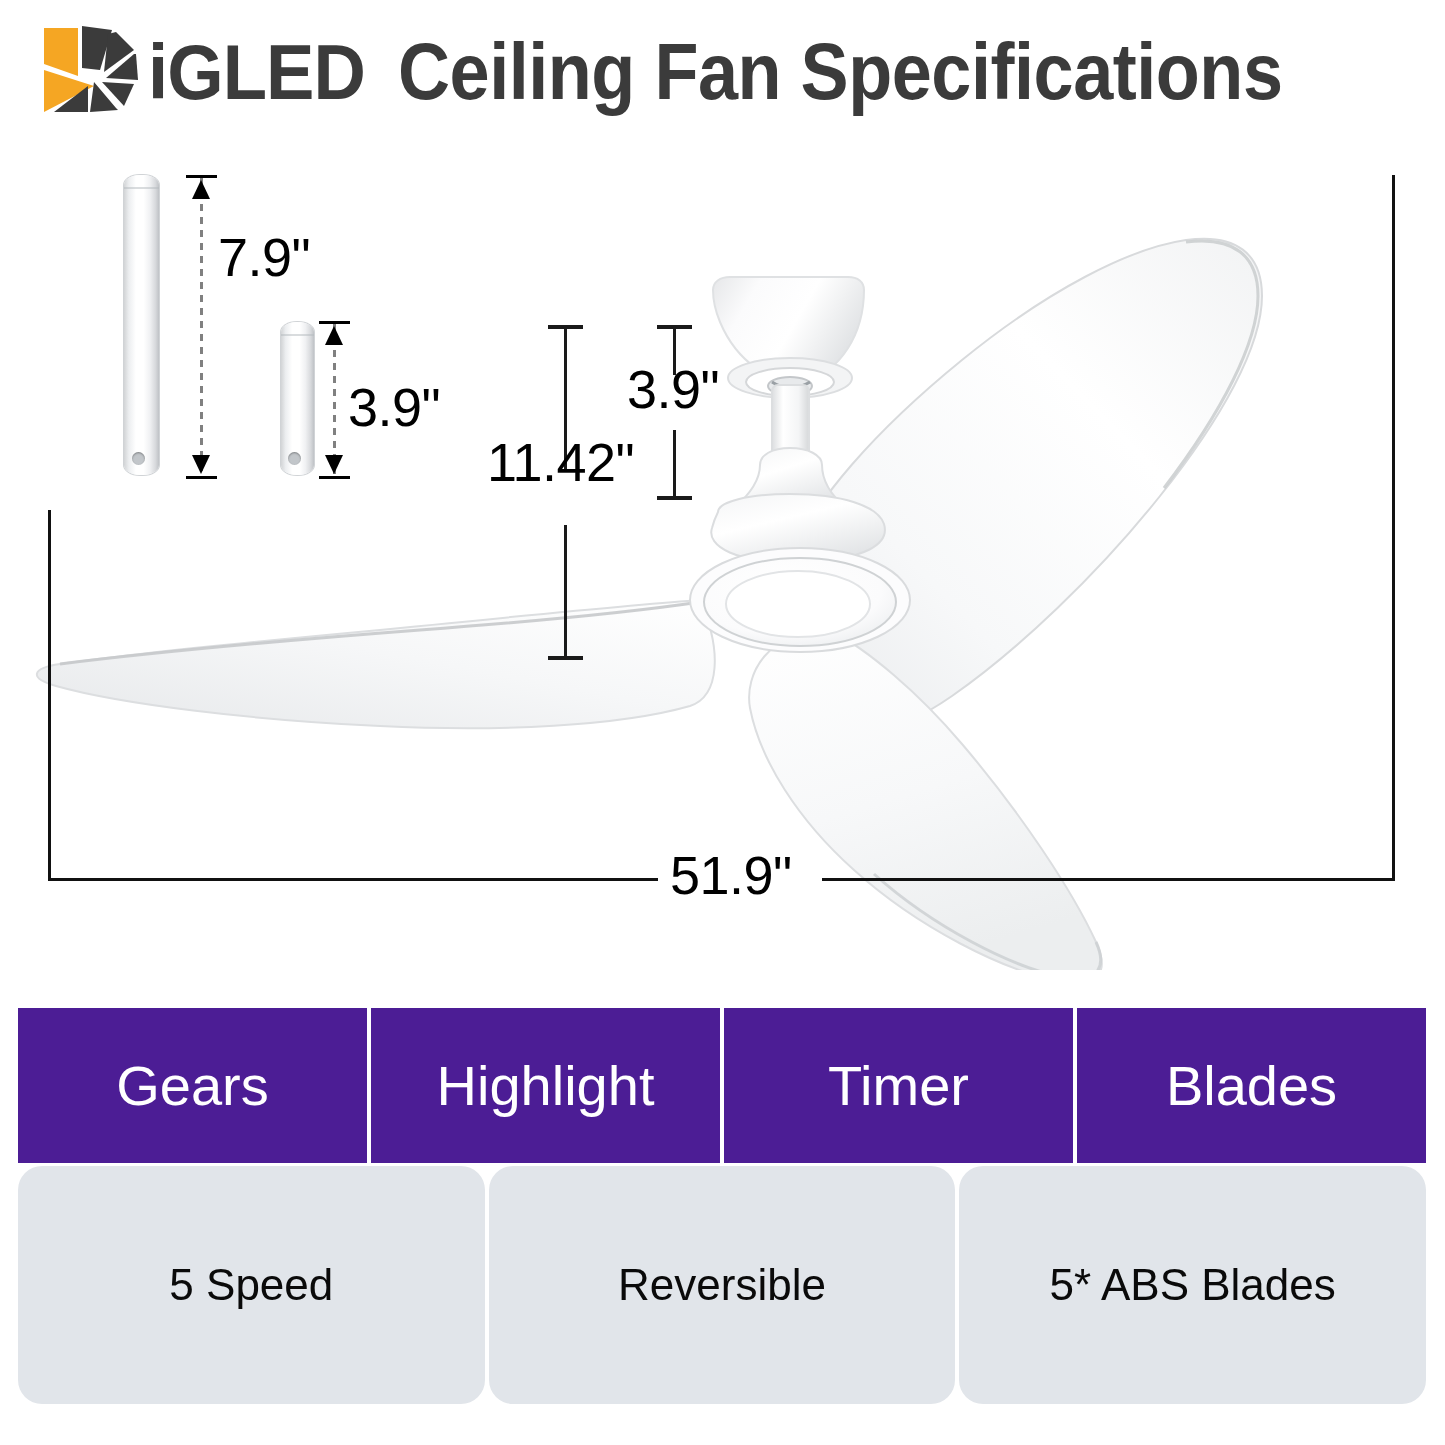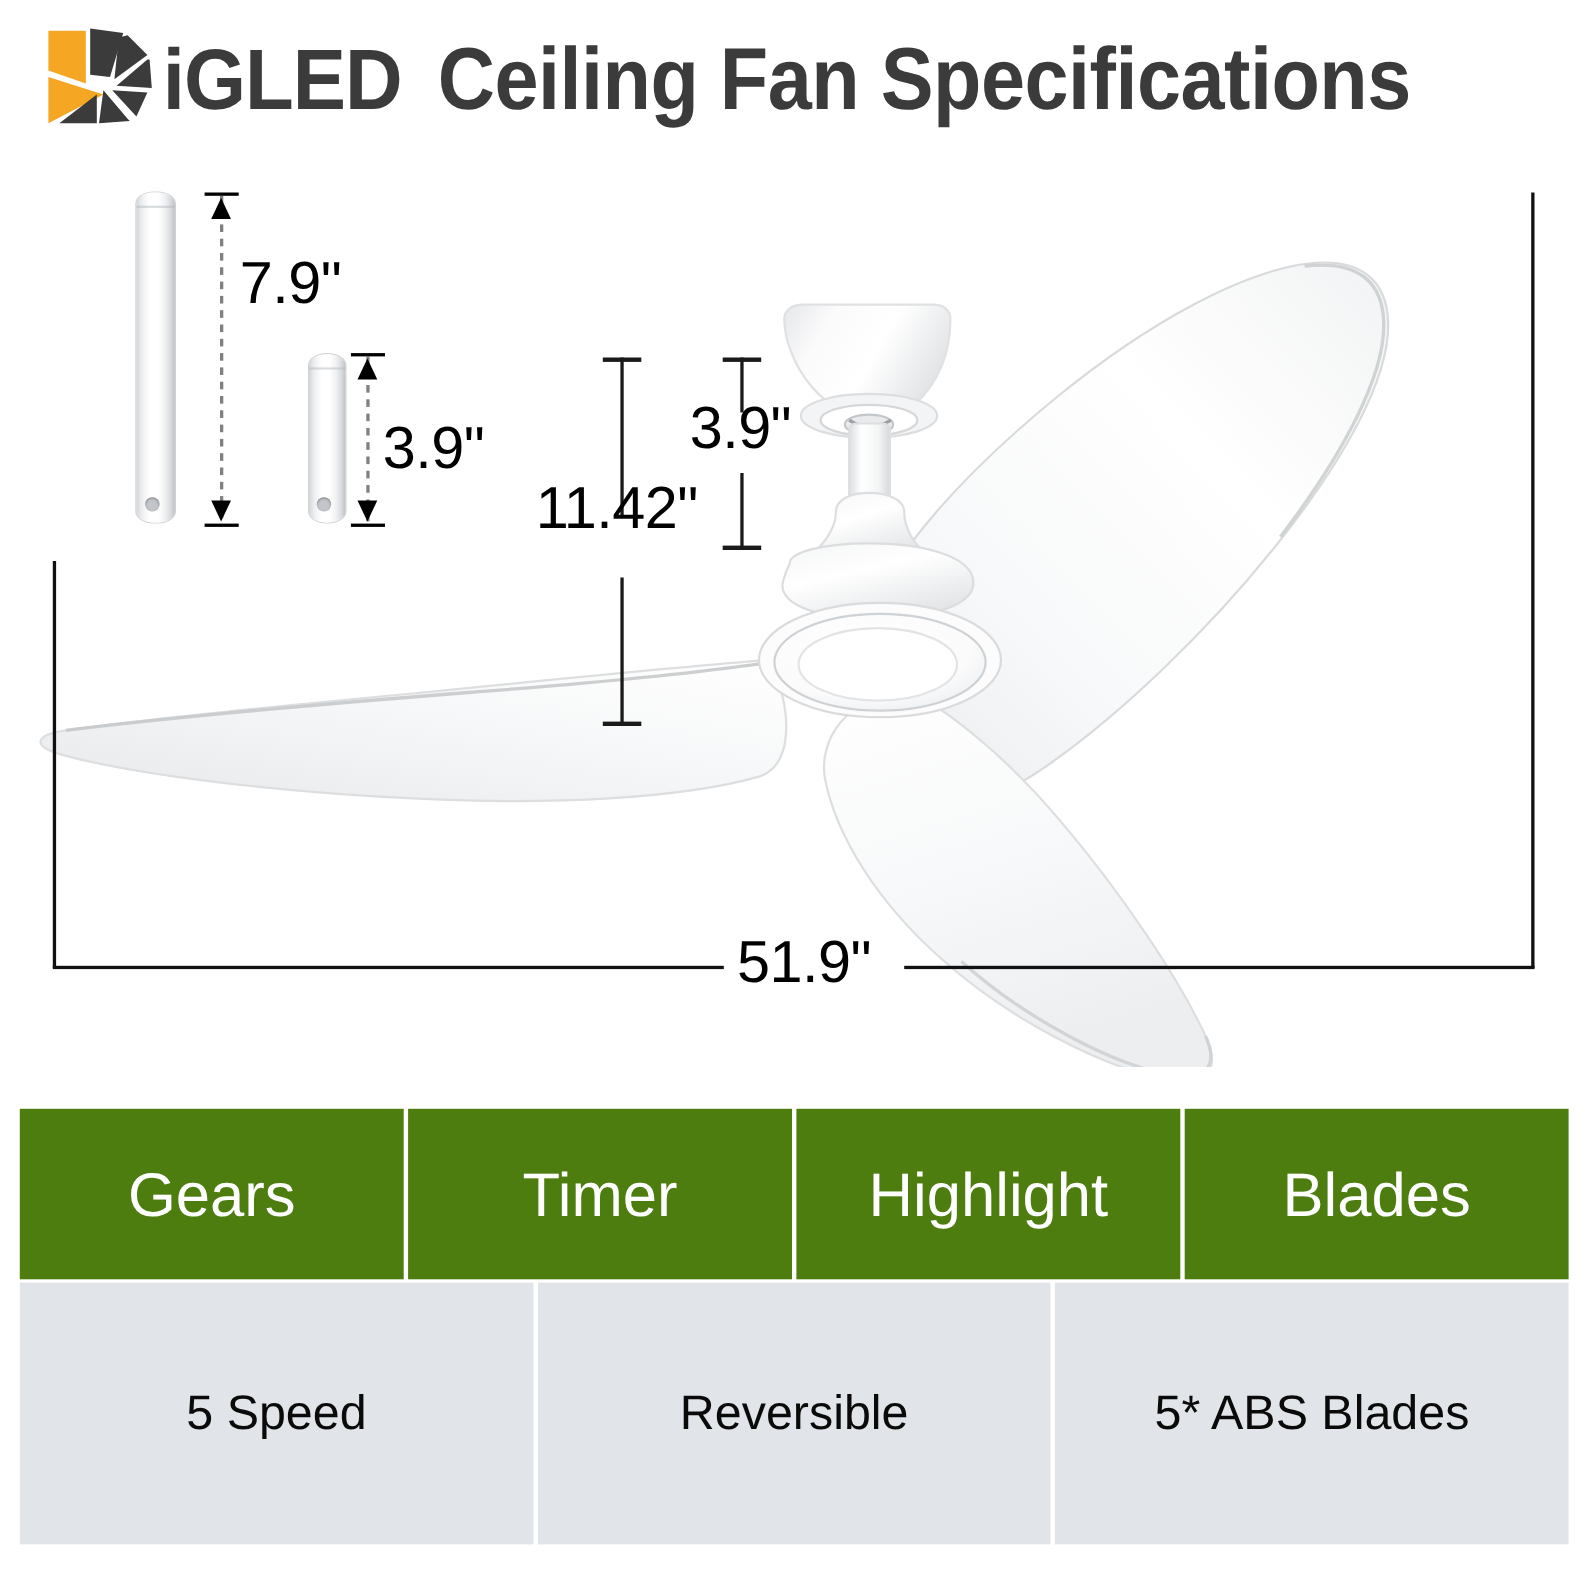--- a/index.html
+++ b/index.html
@@ -163,31 +163,32 @@
   .trow.body { height: 238px; margin-top: 3px; }
   .cell {
     flex: 1 1 0;
     display: flex;
     align-items: center;
     justify-content: center;
     text-align: center;
     box-sizing: border-box;
   }
   .trow.head .cell {
-    background: #4d7c0f;
+    background: #4c1d95;
     color: #ffffff;
     font-size: 56px;
     margin-right: 4px;
   }
   .trow.head .cell:last-child { margin-right: 0; }
   .trow.body .cell {
     background: #e1e5ea;
     color: #0a0a0a;
     font-size: 44px;
     margin-right: 4px;
+    border-radius: 24px;
   }
   .trow.body .cell:last-child { margin-right: 0; }
 </style>
 </head>
 <body>
 
 <div id="header">
 
   <div id="logo-mark">
     <svg width="112" height="92" viewBox="0 0 112 92">
@@ -350,22 +351,22 @@
   <div class="ext-line" style="left:48px; top:380px; height:370px;"></div>
   <div class="ext-line" style="left:1392px; top:45px; height:705px;"></div>
   <div class="width-line" style="left:48px; top:748px; width:610px;"></div>
   <div class="width-line" style="left:822px; top:748px; width:573px;"></div>
   <div class="dim-label" style="left:670px; top:718px;">51.9"</div>
 </div>
 
 <div id="spec-table">
   <div class="trow head">
     <div class="cell">Gears</div>
+    <div class="cell">Highlight</div>
     <div class="cell">Timer</div>
-    <div class="cell">Highlight</div>
     <div class="cell">Blades</div>
   </div>
   <div class="trow body">
     <div class="cell">5 Speed</div>
     <div class="cell">Reversible</div>
     <div class="cell">5* ABS Blades</div>
   </div>
 </div>
 
 </body></html>

